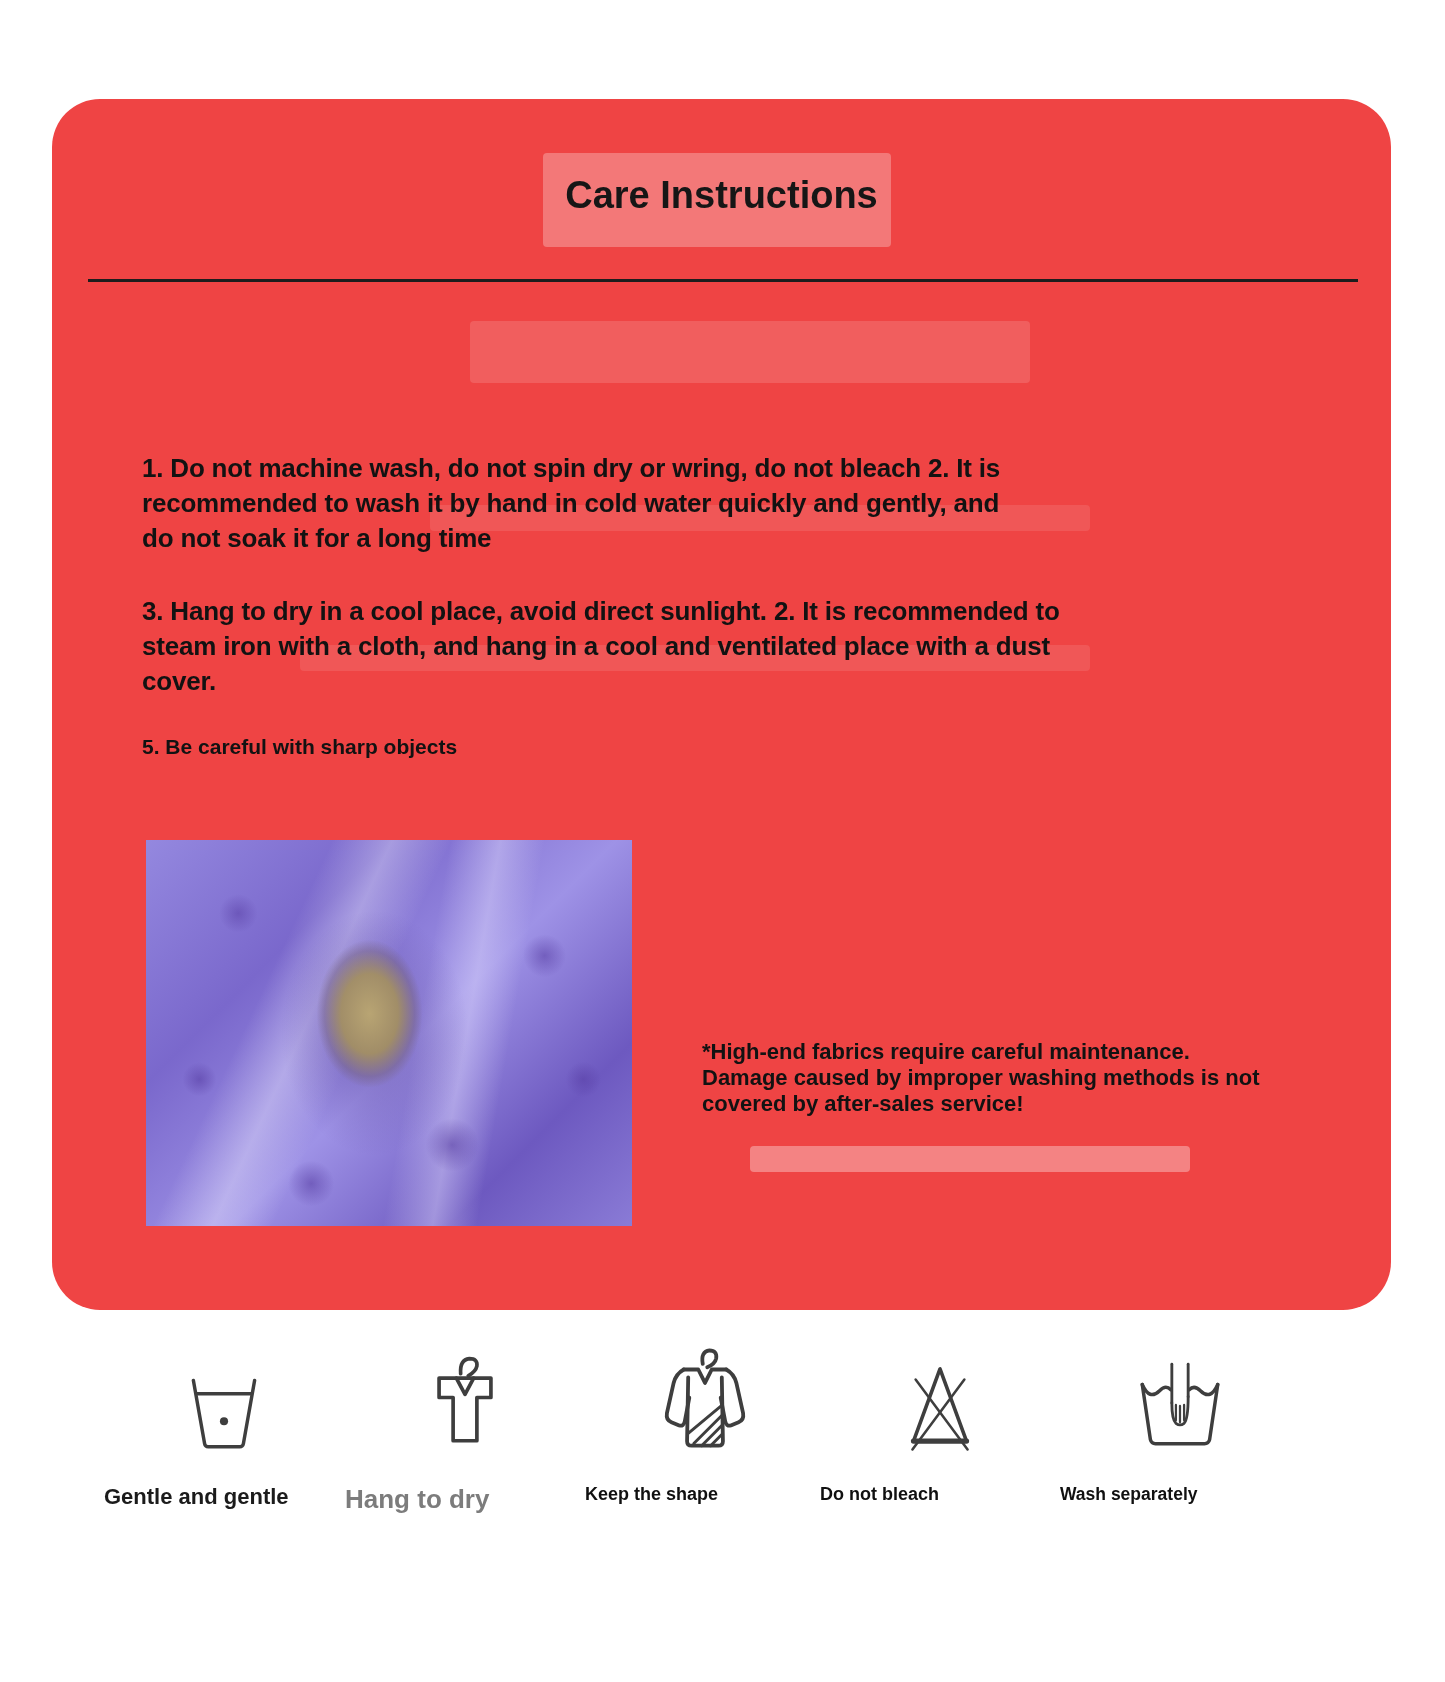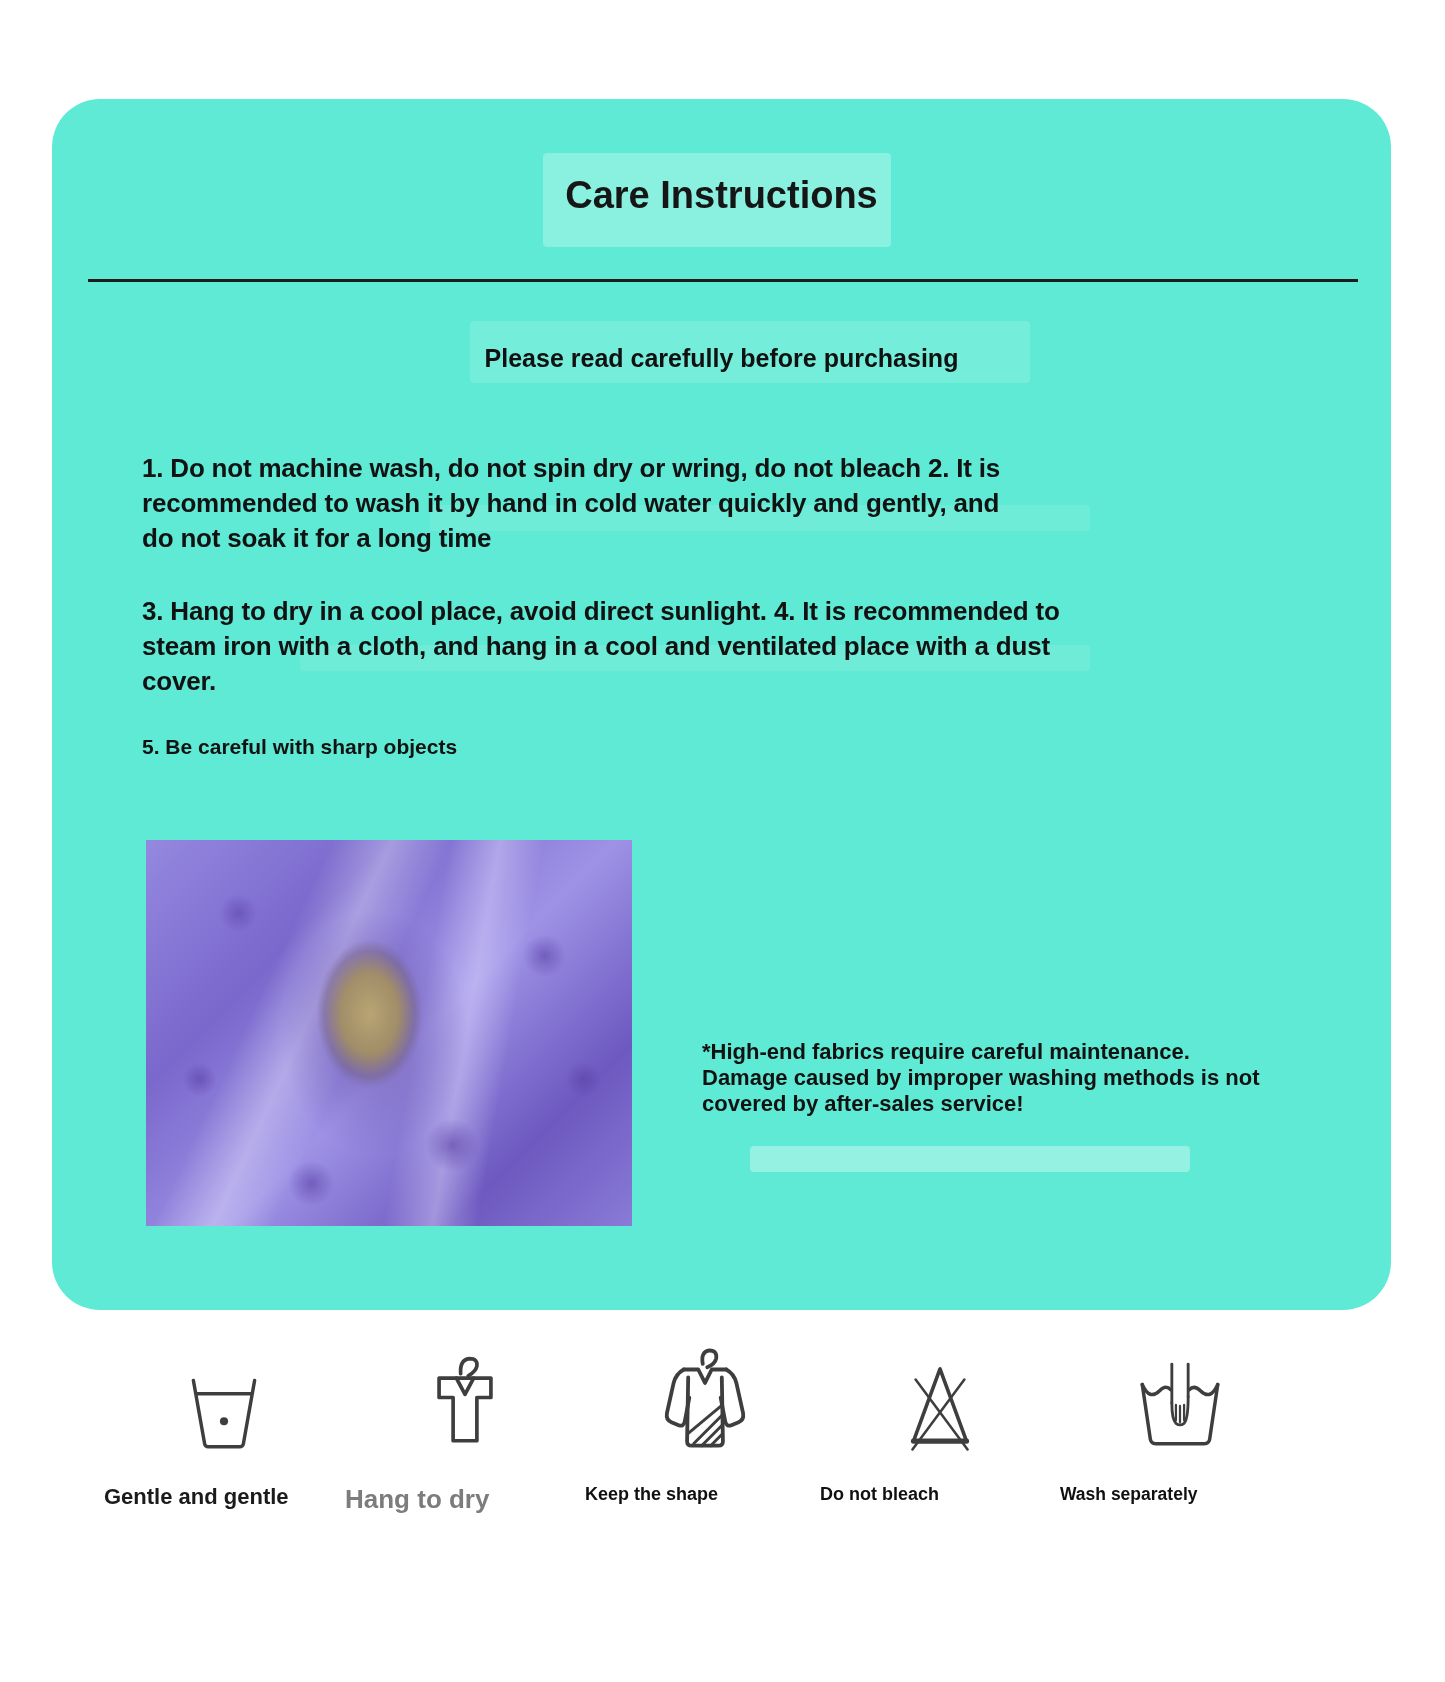--- a/index.html
+++ b/index.html
@@ -1,21 +1,21 @@
 <!DOCTYPE html>
 <html><head>
 <meta charset="utf-8">
 <style>
   html,body{margin:0;padding:0;background:#ffffff;}
   body{font-family:"Liberation Sans","DejaVu Sans",sans-serif;}
   #page{position:relative;width:1445px;height:1682px;background:#ffffff;overflow:hidden;}
 
   
   .card{position:absolute;left:52px;top:99px;width:1339px;height:1211px;
-        background:#5eead4;border-radius:48px;}
+        background:#ef4444;border-radius:48px;}
 
   
   .ghost{position:absolute;background:rgba(255,255,255,0.28);border-radius:4px;}
   .ghost.g1{left:491px;top:54px;width:348px;height:94px;}
   .ghost.g2{left:418px;top:222px;width:560px;height:62px;background:rgba(255,255,255,0.14);}
   .ghost.g3{left:698px;top:1047px;width:440px;height:26px;background:rgba(255,255,255,0.34);}
   .ghost.g4{left:378px;top:406px;width:660px;height:26px;background:rgba(255,255,255,0.10);}
   .ghost.g5{left:248px;top:546px;width:790px;height:26px;background:rgba(255,255,255,0.10);}
 
   .card-title{position:absolute;left:0;top:71px;width:100%;text-align:center;
@@ -70,26 +70,25 @@
 
   <div class="card">
     <div class="ghost g1"></div>
     <div class="ghost g2"></div>
     <div class="ghost g4"></div>
     <div class="ghost g5"></div>
     <div class="ghost g3"></div>
 
     <div class="card-title">Care Instructions</div>
     <div class="divider"></div>
-    <div class="card-subtitle">Please read carefully before purchasing</div>
 
     <div class="para p1">1. Do not machine wash, do not spin dry or wring, do not bleach 2. It is
 recommended to wash it by hand in cold water quickly and gently, and
 do not soak it for a long time</div>
-    <div class="para p2">3. Hang to dry in a cool place, avoid direct sunlight. 4. It is recommended to
+    <div class="para p2">3. Hang to dry in a cool place, avoid direct sunlight. 2. It is recommended to
 steam iron with a cloth, and hang in a cool and ventilated place with a dust
 cover.</div>
     <div class="para p3">5. Be careful with sharp objects</div>
 
     <div class="fabric" title="Purple jacquard silk fabric close-up showing a tear with tan lining visible"></div>
 
     <div class="note n2">*High-end fabrics require careful maintenance.
 Damage caused by improper washing methods is not
 covered by after-sales service!</div>
   </div>

